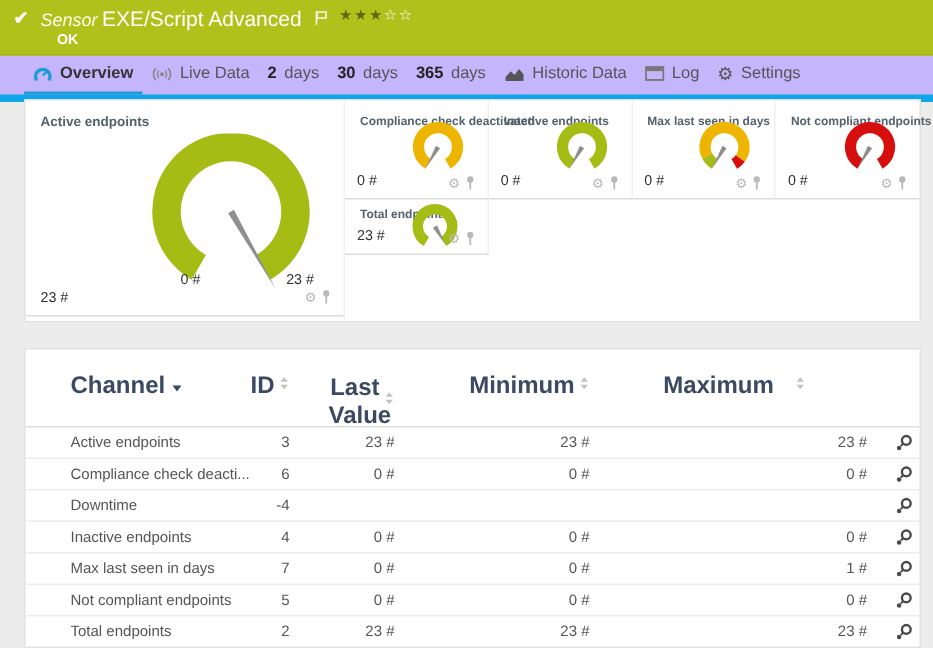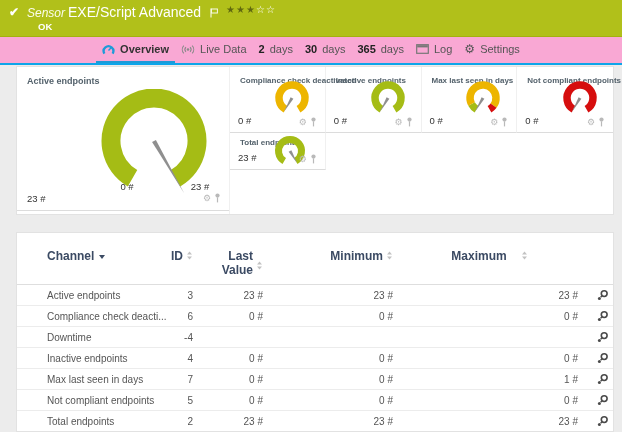--- a/index.html
+++ b/index.html
@@ -12,22 +12,22 @@
   .hdr{height:36px;background:#b1c01a;border-bottom:1px solid #a3b20f;position:relative;color:#fff}
   .hdr-check{position:absolute;left:9px;top:5px;font-size:12px;font-weight:bold}
   .hdr-kind{position:absolute;left:27px;top:6px;font-style:italic;font-size:12px;color:#fbfdeb}
   .hdr-title{position:absolute;left:68px;top:4px;font-size:14px;font-weight:normal;white-space:nowrap}
   .hdr-flag{position:absolute;left:210px;top:4px;opacity:.9}
   .hdr-stars{position:absolute;left:226px;top:4px;font-size:10px;letter-spacing:1px;white-space:nowrap}
   .hdr-stars .sf{color:rgba(0,0,0,.45)}
   .hdr-stars .se{color:#ffffff}
   .hdr-status{position:absolute;left:38px;top:21px;font-size:9.5px;font-weight:bold}
   
-  .tabbar{height:26px;background:#f9a8d4;border-bottom:2px solid #0ea5e9;
-    display:flex;justify-content:center;align-items:stretch;padding:0 16px}
+  .tabbar{height:26px;background:#c4b5fd;border-bottom:5px solid #0ea5e9;
+    display:flex;justify-content:flex-start;align-items:stretch;padding:0 16px}
   .tab{display:flex;align-items:center;gap:5px;padding:0 6px;font-size:11px;color:#555;
     cursor:pointer;box-sizing:border-box;border-bottom:2px solid transparent;white-space:nowrap}
   .tab.active{border-bottom:2px solid #1d9bd8;color:#333;font-weight:bold}
   .tab b{color:#222;font-weight:bold}
   .tab .tab-icon{display:inline-flex;align-items:center}
   
   .panel{position:absolute;left:16px;right:8px;background:#fff;border:1px solid #e2e2e2;box-sizing:border-box}
   #gauges-panel{top:66px;height:149px;display:flex}
   #table-panel{top:232px;bottom:0;padding-top:13px;overflow:hidden}
   
@@ -48,21 +48,21 @@
   .gcell:nth-child(4){border-right:none}
   .gcell .gauge{position:absolute;right:8px;top:12px;line-height:0}
   .gcell.short{height:37px}
   .gcell.short .gauge{top:1px;right:12px}
   .gcell.short .gtitle{top:5px}
   .gvalue{position:absolute;left:8px;bottom:6px;font-size:9.5px;color:#333;white-space:nowrap}
   .gcell .gicons{bottom:5px}
   .gfill{border:none}
   
   .thead,.trow{display:grid;grid-template-columns:120px 30px 70px 130px 185px 41px;padding-left:30px;box-sizing:border-box}
-  .thead{height:39px;font-size:12px;font-weight:bold;color:#3b4a63;border-bottom:1px solid #dedede;align-items:start;padding-top:3px}
+  .thead{height:39px;font-size:16px;font-weight:bold;color:#3b4a63;border-bottom:1px solid #dedede;align-items:start;padding-top:3px}
   .trow{height:21px;font-size:10px;color:#555;border-bottom:1px solid #ececec;align-items:center}
   .c-r{text-align:right;padding-right:4px}
   .c-c{text-align:center}
   .hcell{display:inline-flex;align-items:flex-start;gap:14px}
   .c-rh{justify-content:flex-end;display:flex;gap:3px;padding-right:4px;align-items:flex-start}
   .c-ch{display:flex;gap:4px;align-items:center}
   .lbl-wrap{display:inline-block;max-width:34px;line-height:1.2;text-align:right}
   .sorticon{margin-top:2px;line-height:0}
   .wrench{display:flex;justify-content:center;align-items:center;cursor:pointer;line-height:0}
   .nowrap{white-space:nowrap;overflow:hidden}
@@ -107,20 +107,28 @@
       <b>2</b>
       <span>days</span>
     </div>
     <div class="tab">
       <b>30</b>
       <span>days</span>
     </div>
     <div class="tab">
       <b>365</b>
       <span>days</span>
+    </div>
+    <div class="tab">
+      <span class="tab-icon">
+        <svg width="14" height="11" viewBox="0 0 14 11">
+          <path d="M1 10 V7.5 L4.5 3.5 L7 6 L10 2 L13 5.5 V10 Z" fill="#555"></path>
+        </svg>
+      </span>
+      <span>Historic Data</span>
     </div>
     <div class="tab">
       <span class="tab-icon">
         <svg width="13" height="10" viewBox="0 0 13 10">
           <rect x="0.7" y="0.7" width="11.6" height="8.6" fill="none" stroke="#777" stroke-width="1.2"></rect>
           <rect x="1.2" y="1.2" width="10.6" height="2.2" fill="#777"></rect>
         </svg>
       </span>
       <span>Log</span>
     </div>

